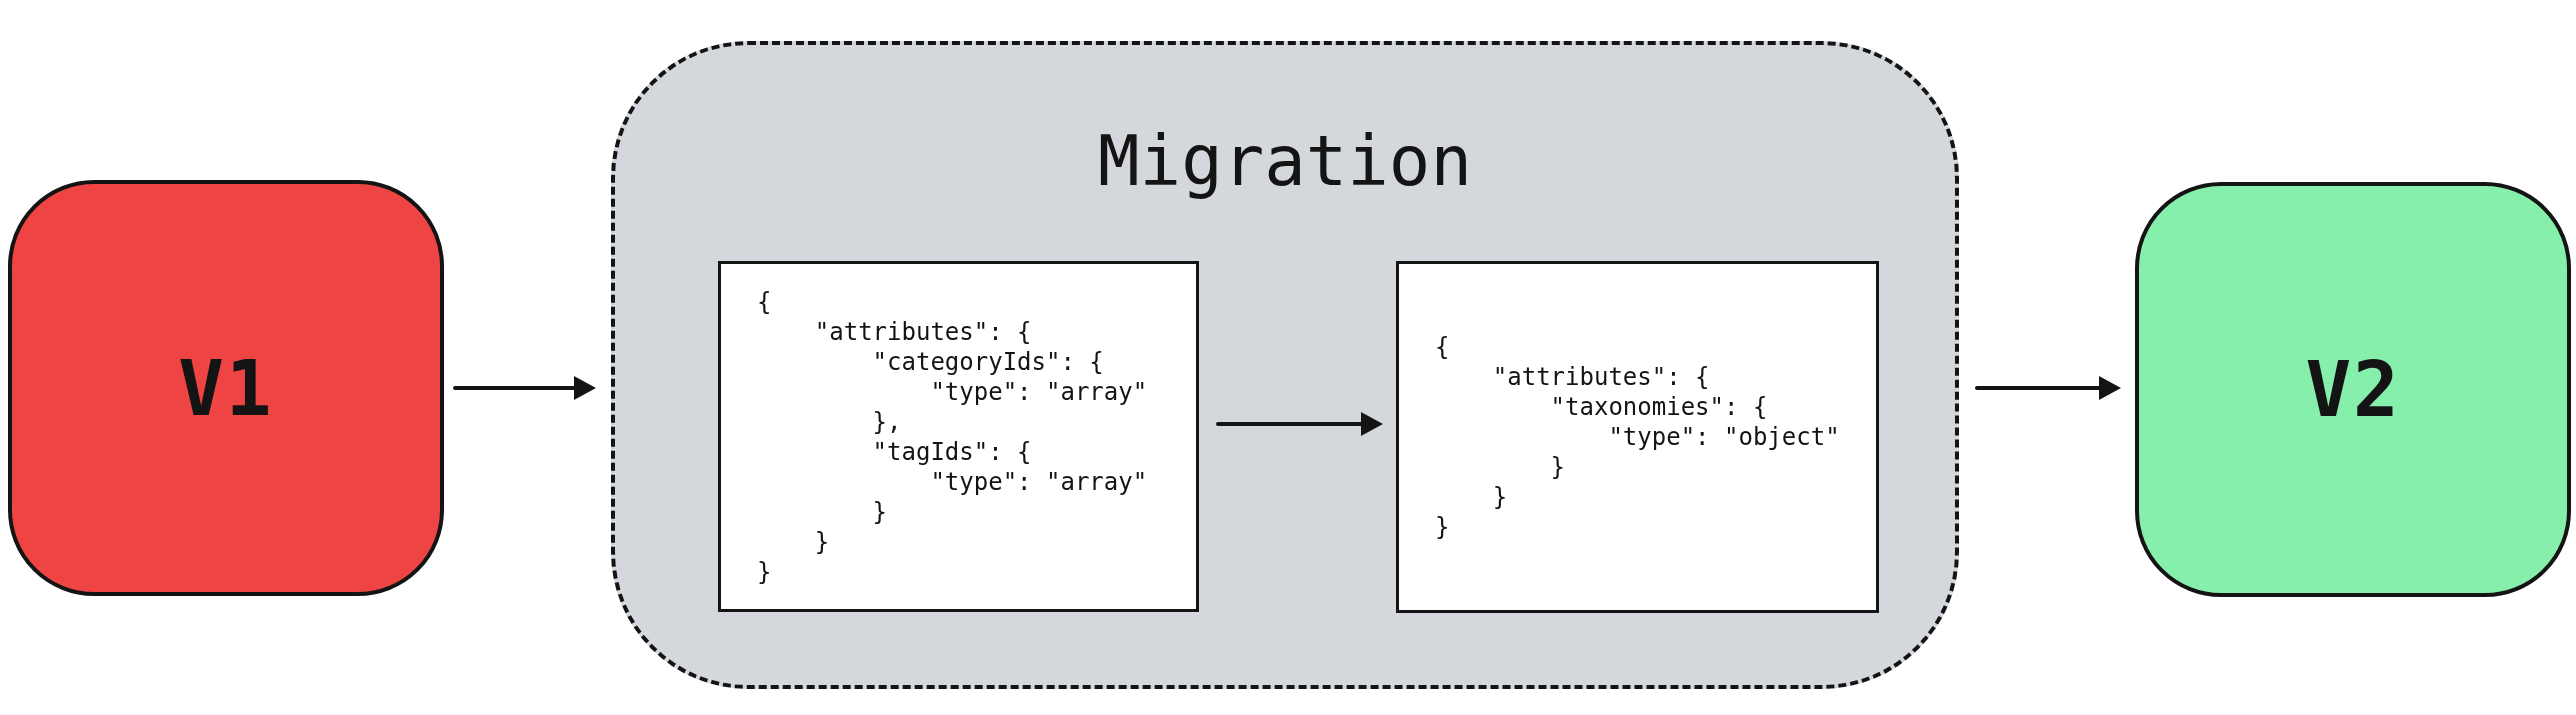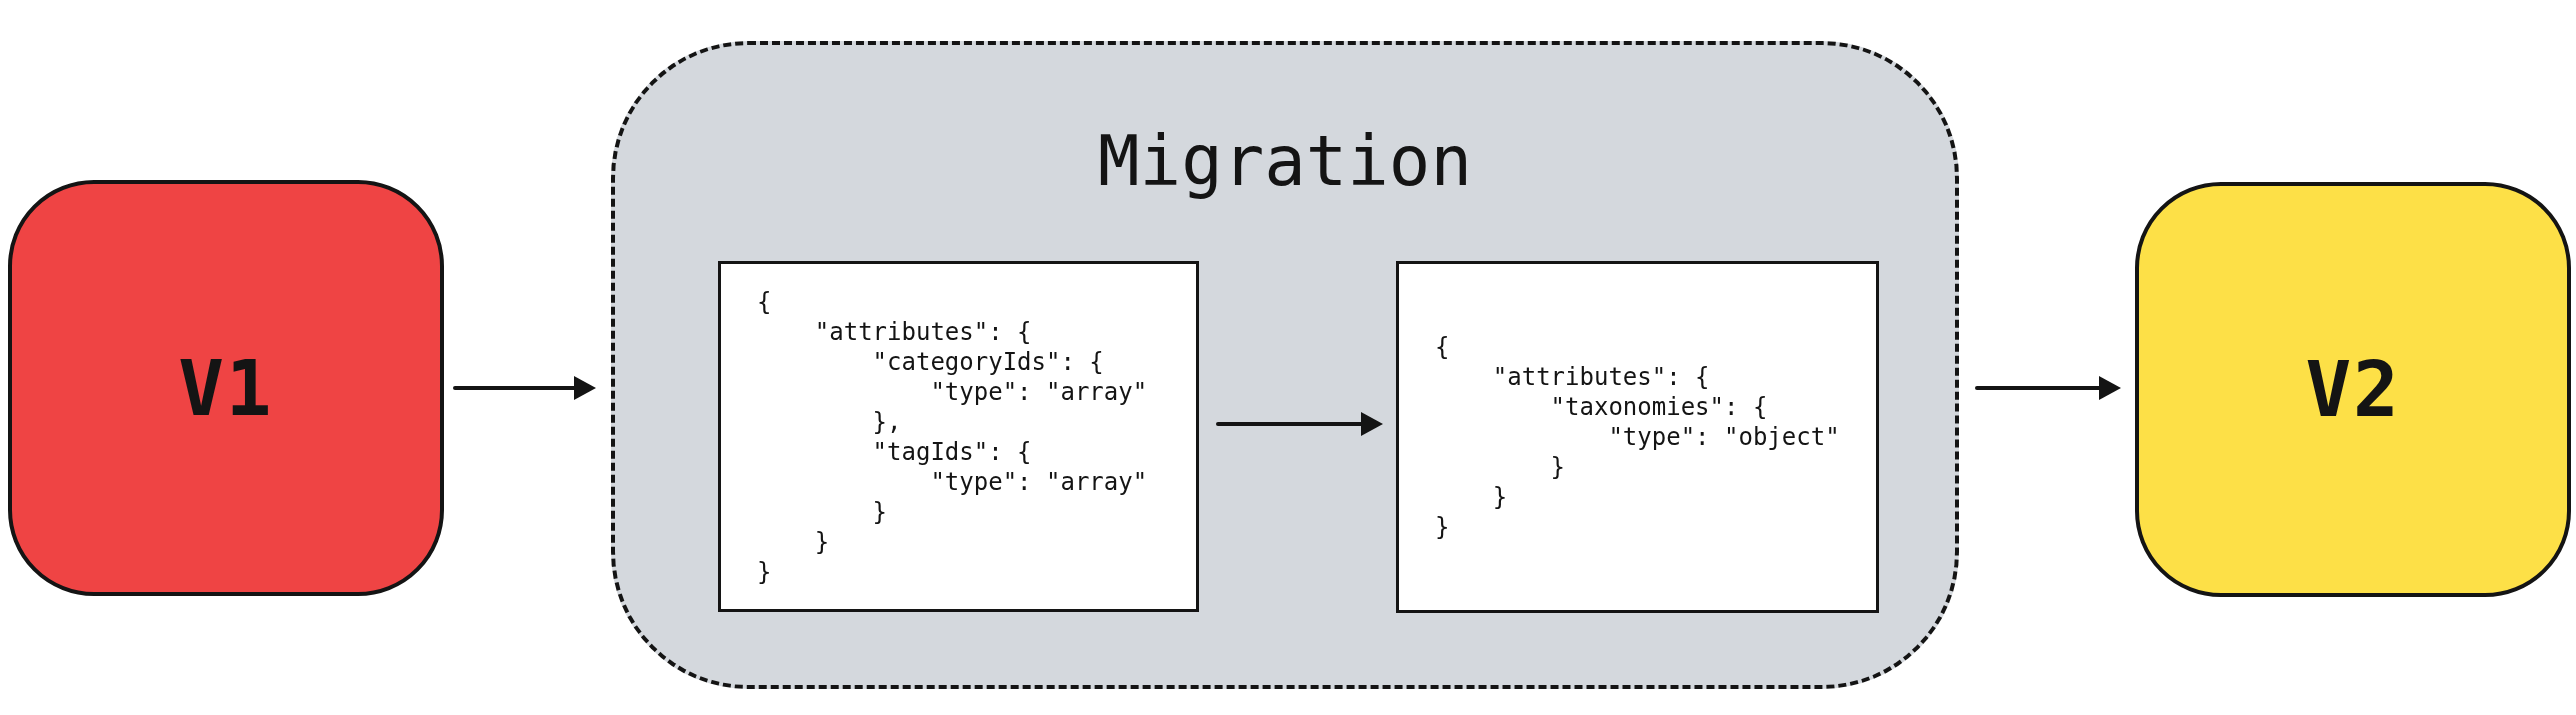--- a/index.html
+++ b/index.html
@@ -23,21 +23,21 @@
     align-items: center;
     justify-content: center;
   }
   .node-label {
     font-size: 76px;
     font-weight: 700;
     letter-spacing: 1.7px;
     color: #141414;
   }
   .node-v1 { left: 7.7px;    top: 180px; width: 436px; height: 416px; background: #ef4444; }
-  .node-v2 { left: 2135px; top: 182px; width: 436px; height: 415px; background: #fde047; }
+  .node-v2 { left: 2135px; top: 182px; width: 436px; height: 415px; background: #86efac; }
 
   
   .migration-container {
     position: absolute;
     left: 611px; top: 8px;
     width: 1348px; height: 648px;
     box-sizing: border-box;
     background: #d4d8dd;
     border: 4.3px dashed #141414;
     border-radius: 137px;

